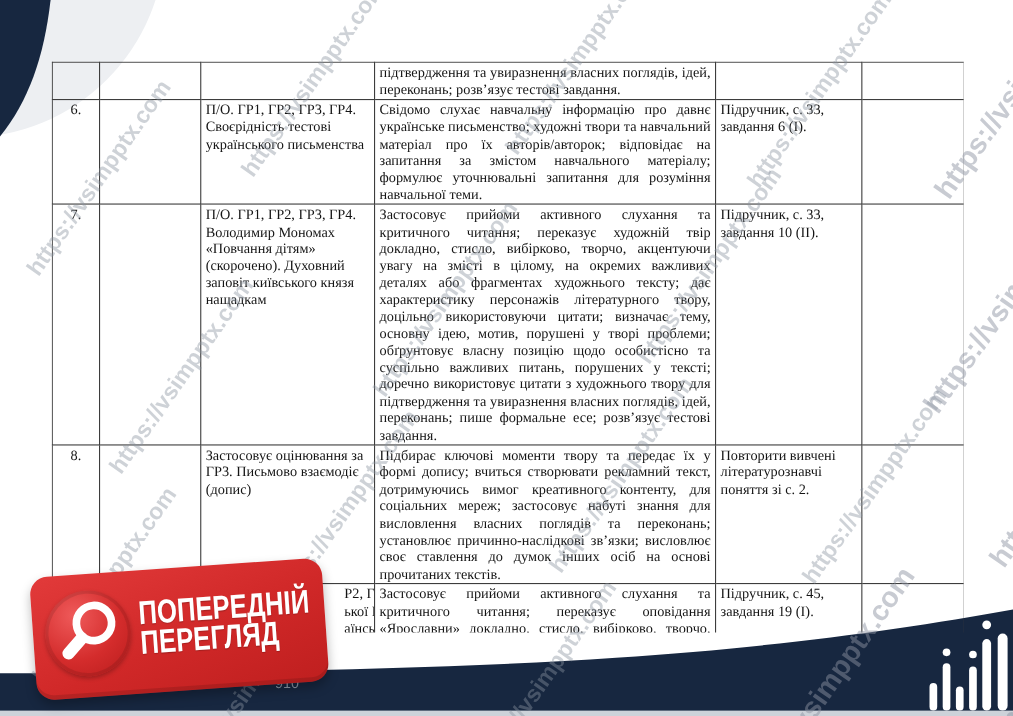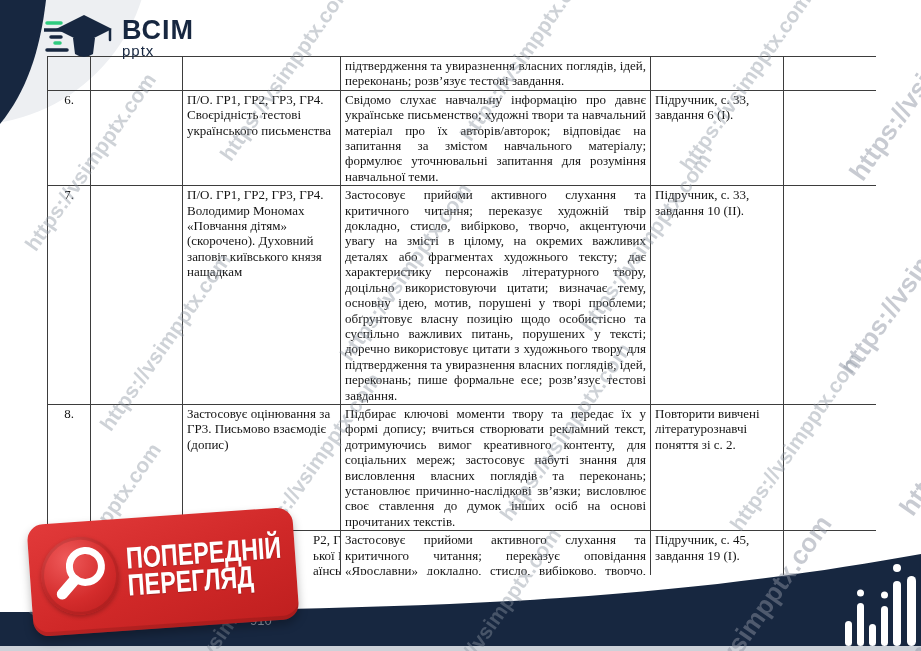--- a/index.html
+++ b/index.html
@@ -55,36 +55,20 @@
 </head>
 <body>
 
 <div id="page">
 
   <svg id="corner-tl" class="decor" width="220" height="200" viewBox="0 0 220 200">
     <circle cx="-30" cy="-55" r="180" fill="#edeff2"></circle>
     <path d="M0,0 L46,0 C40,52 26,92 0,124 Z" fill="#172740"></path>
   </svg>
 
-  <div id="logo">
-    <svg width="70" height="54" viewBox="0 0 70 54">
-      <line x1="3" y1="13" x2="17" y2="13" stroke="#2fcb7f" stroke-width="3.5" stroke-linecap="round"></line>
-      <line x1="0" y1="20" x2="21" y2="20" stroke="#172740" stroke-width="3.5" stroke-linecap="round"></line>
-      <line x1="7" y1="27" x2="17" y2="27" stroke="#172740" stroke-width="3.5" stroke-linecap="round"></line>
-      <line x1="11" y1="33" x2="16" y2="33" stroke="#2fcb7f" stroke-width="3.5" stroke-linecap="round"></line>
-      <line x1="3" y1="40" x2="23" y2="40" stroke="#172740" stroke-width="3.5" stroke-linecap="round"></line>
-      <polygon points="40,5 68,19 40,33 12,19" fill="#172740"></polygon>
-      <path d="M29,28 L51,28 L49,44 Q40,50 31,44 Z" fill="#172740"></path>
-      <line x1="66" y1="20" x2="66" y2="30" stroke="#172740" stroke-width="2.5" stroke-linecap="round"></line>
-    </svg>
-    <div class="logo-txt">
-      <div class="logo-title">ВСІМ</div>
-      <div class="logo-sub">pptx</div>
-    </div>
-  </div>
 
   <div id="plan-table-wrap">
     <table id="plan">
       <colgroup>
         <col style="width:43px">
           <col style="width:92px">
           <col style="width:158px">
         <col style="width:310px">
           <col style="width:133px">
           <col style="width:93px">

